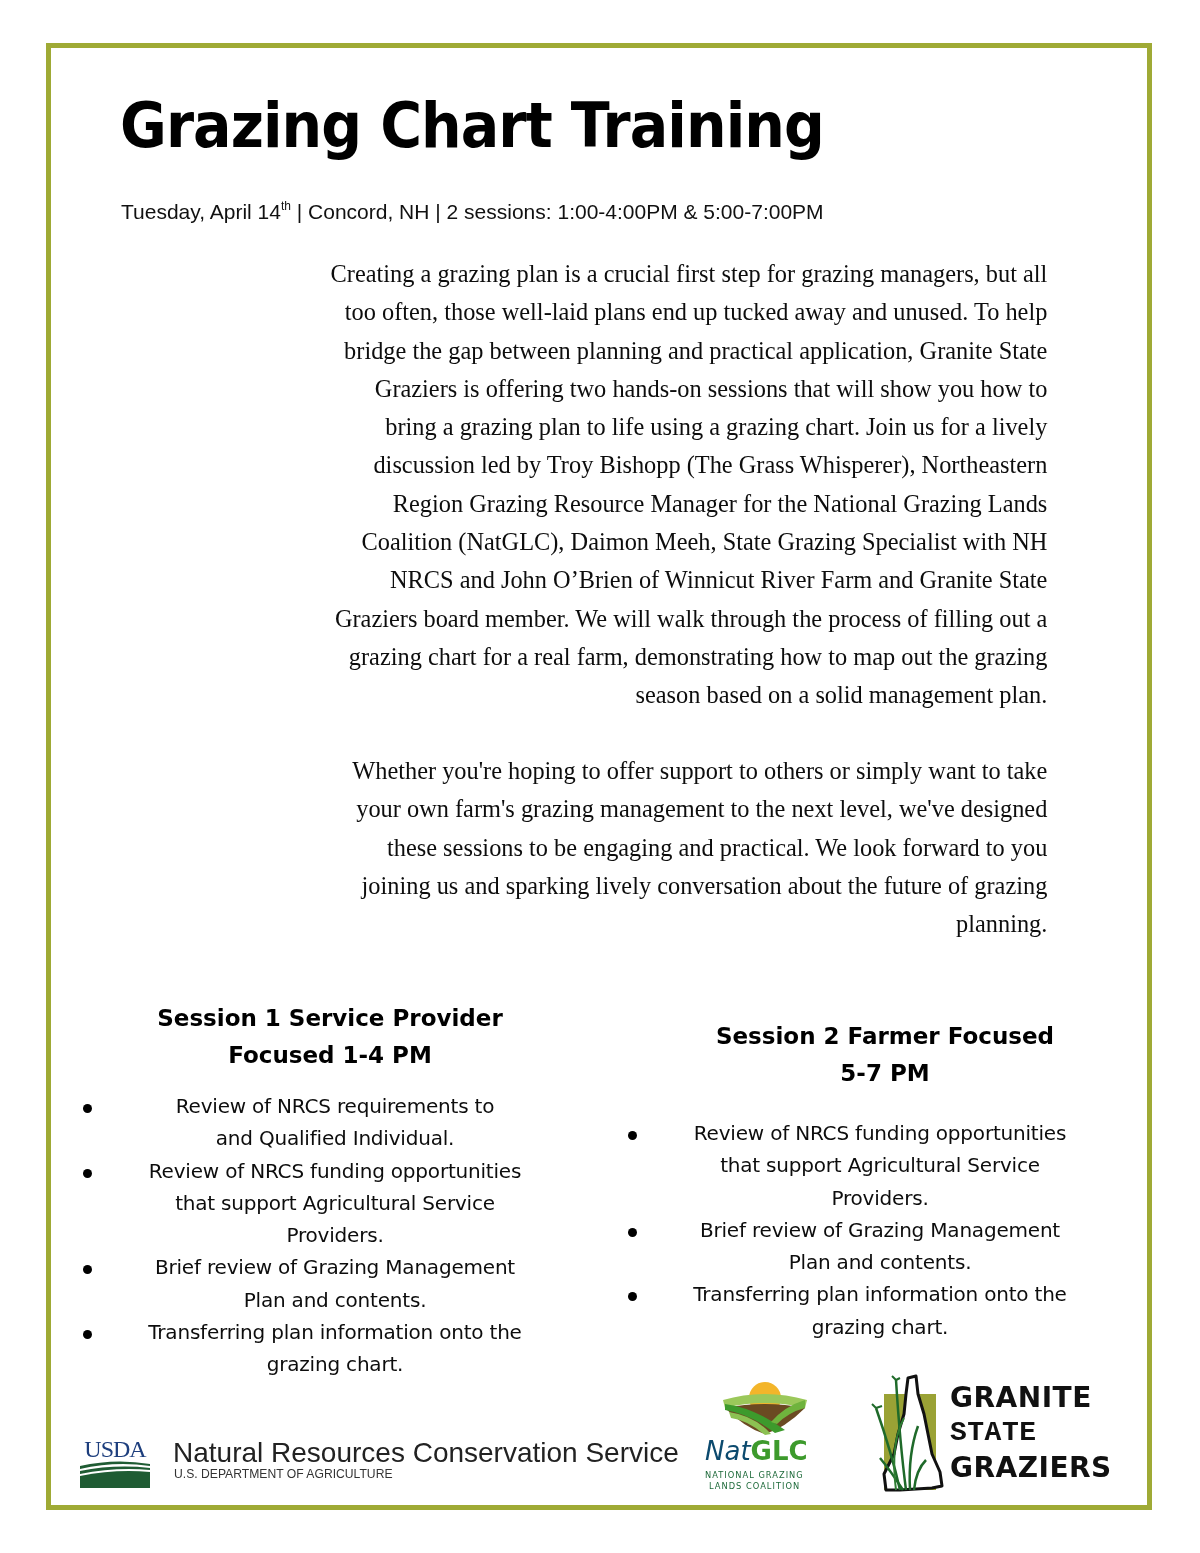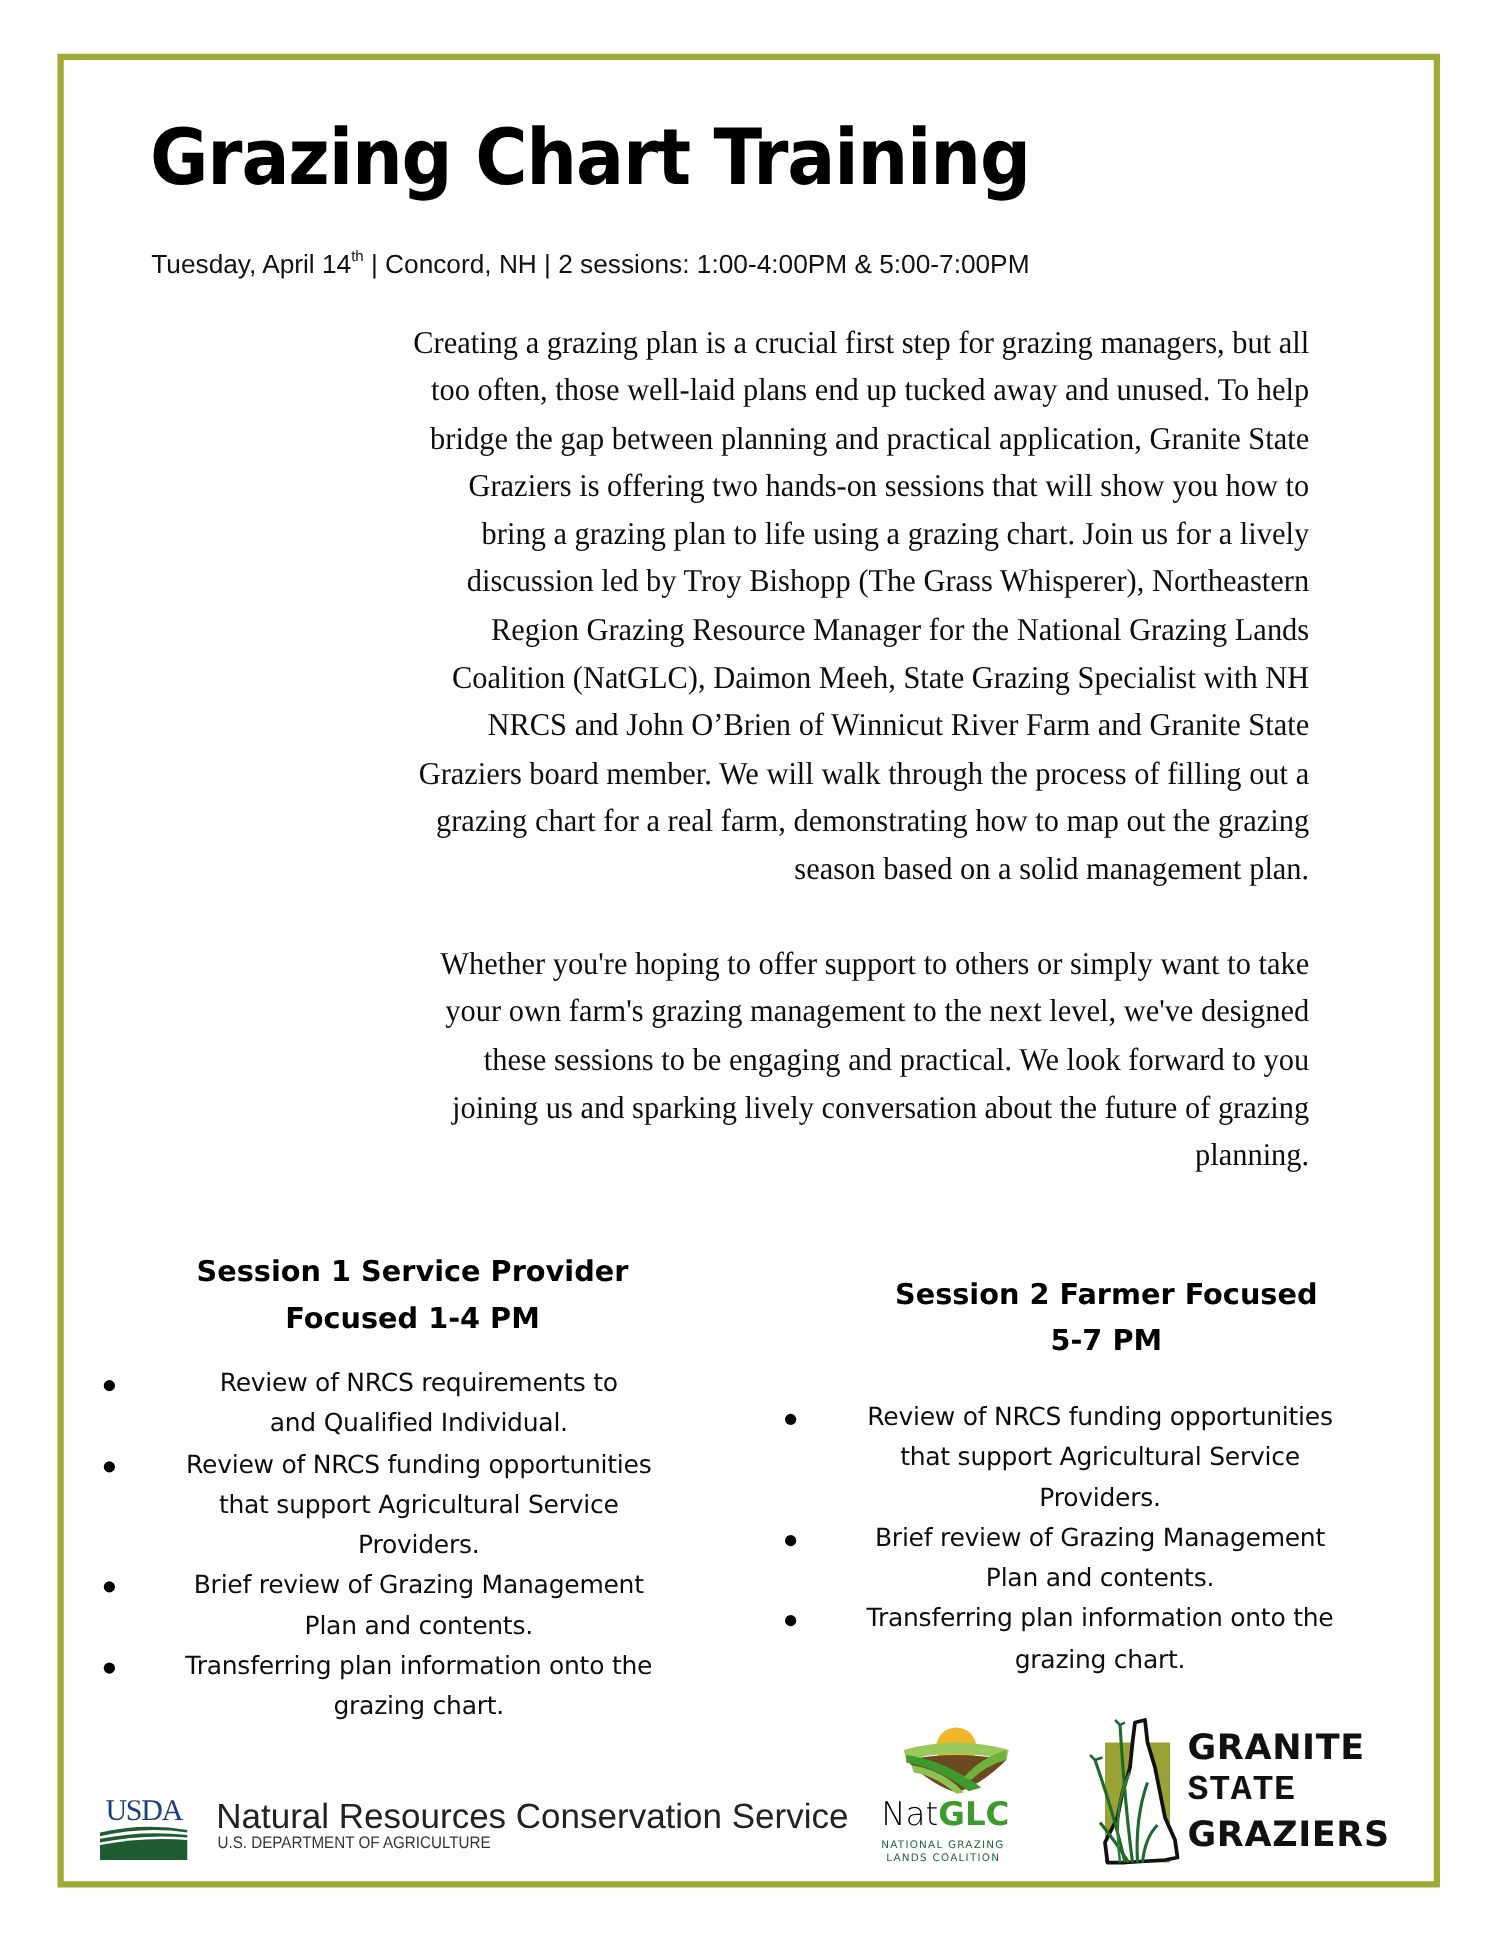--- a/index.html
+++ b/index.html
@@ -73,21 +73,21 @@
     }
     .nrcs-dept {
       position: absolute; left: 174px; top: 1466px;
       font-family: "Liberation Sans", sans-serif; font-size: 13.5px; color: #333; white-space: nowrap; line-height: 16px;
       transform: scaleX(0.9); transform-origin: left center;
     }
 
     .natglc { position: absolute; left: 705px; top: 1378px; width: 120px; height: 120px; }
     .natglc-mark { position: absolute; left: 10px; top: 0; }
     .natglc-word { position: absolute; left: 0; top: 58px; width: 120px; font-size: 26px; line-height: 30px; white-space: nowrap; }
-    .natglc-word .nat { font-family: "DejaVu Sans", sans-serif; font-weight: 300; color: #000000; }
+    .natglc-word .nat { font-family: "DejaVu Sans", sans-serif; font-weight: 300; color: #0c4a6e; font-style: italic; }
     .natglc-word .glc { font-family: "DejaVu Sans", sans-serif; font-weight: bold; color: #3d9a2c; }
     .natglc-sub {
       position: absolute; left: 0; width: 120px;
       font-family: "DejaVu Sans", sans-serif; font-size: 8.3px; letter-spacing: 1px; color: #1e6a3a; white-space: nowrap; line-height: 10px;
     }
     .natglc-sub.l1 { top: 92px; }
     .natglc-sub.l2 { top: 103px; left: 4px; }
 
     .gsg { position: absolute; left: 870px; top: 1374px; width: 250px; height: 122px; }
     .gsg-mark { position: absolute; left: 0; top: 0; }

